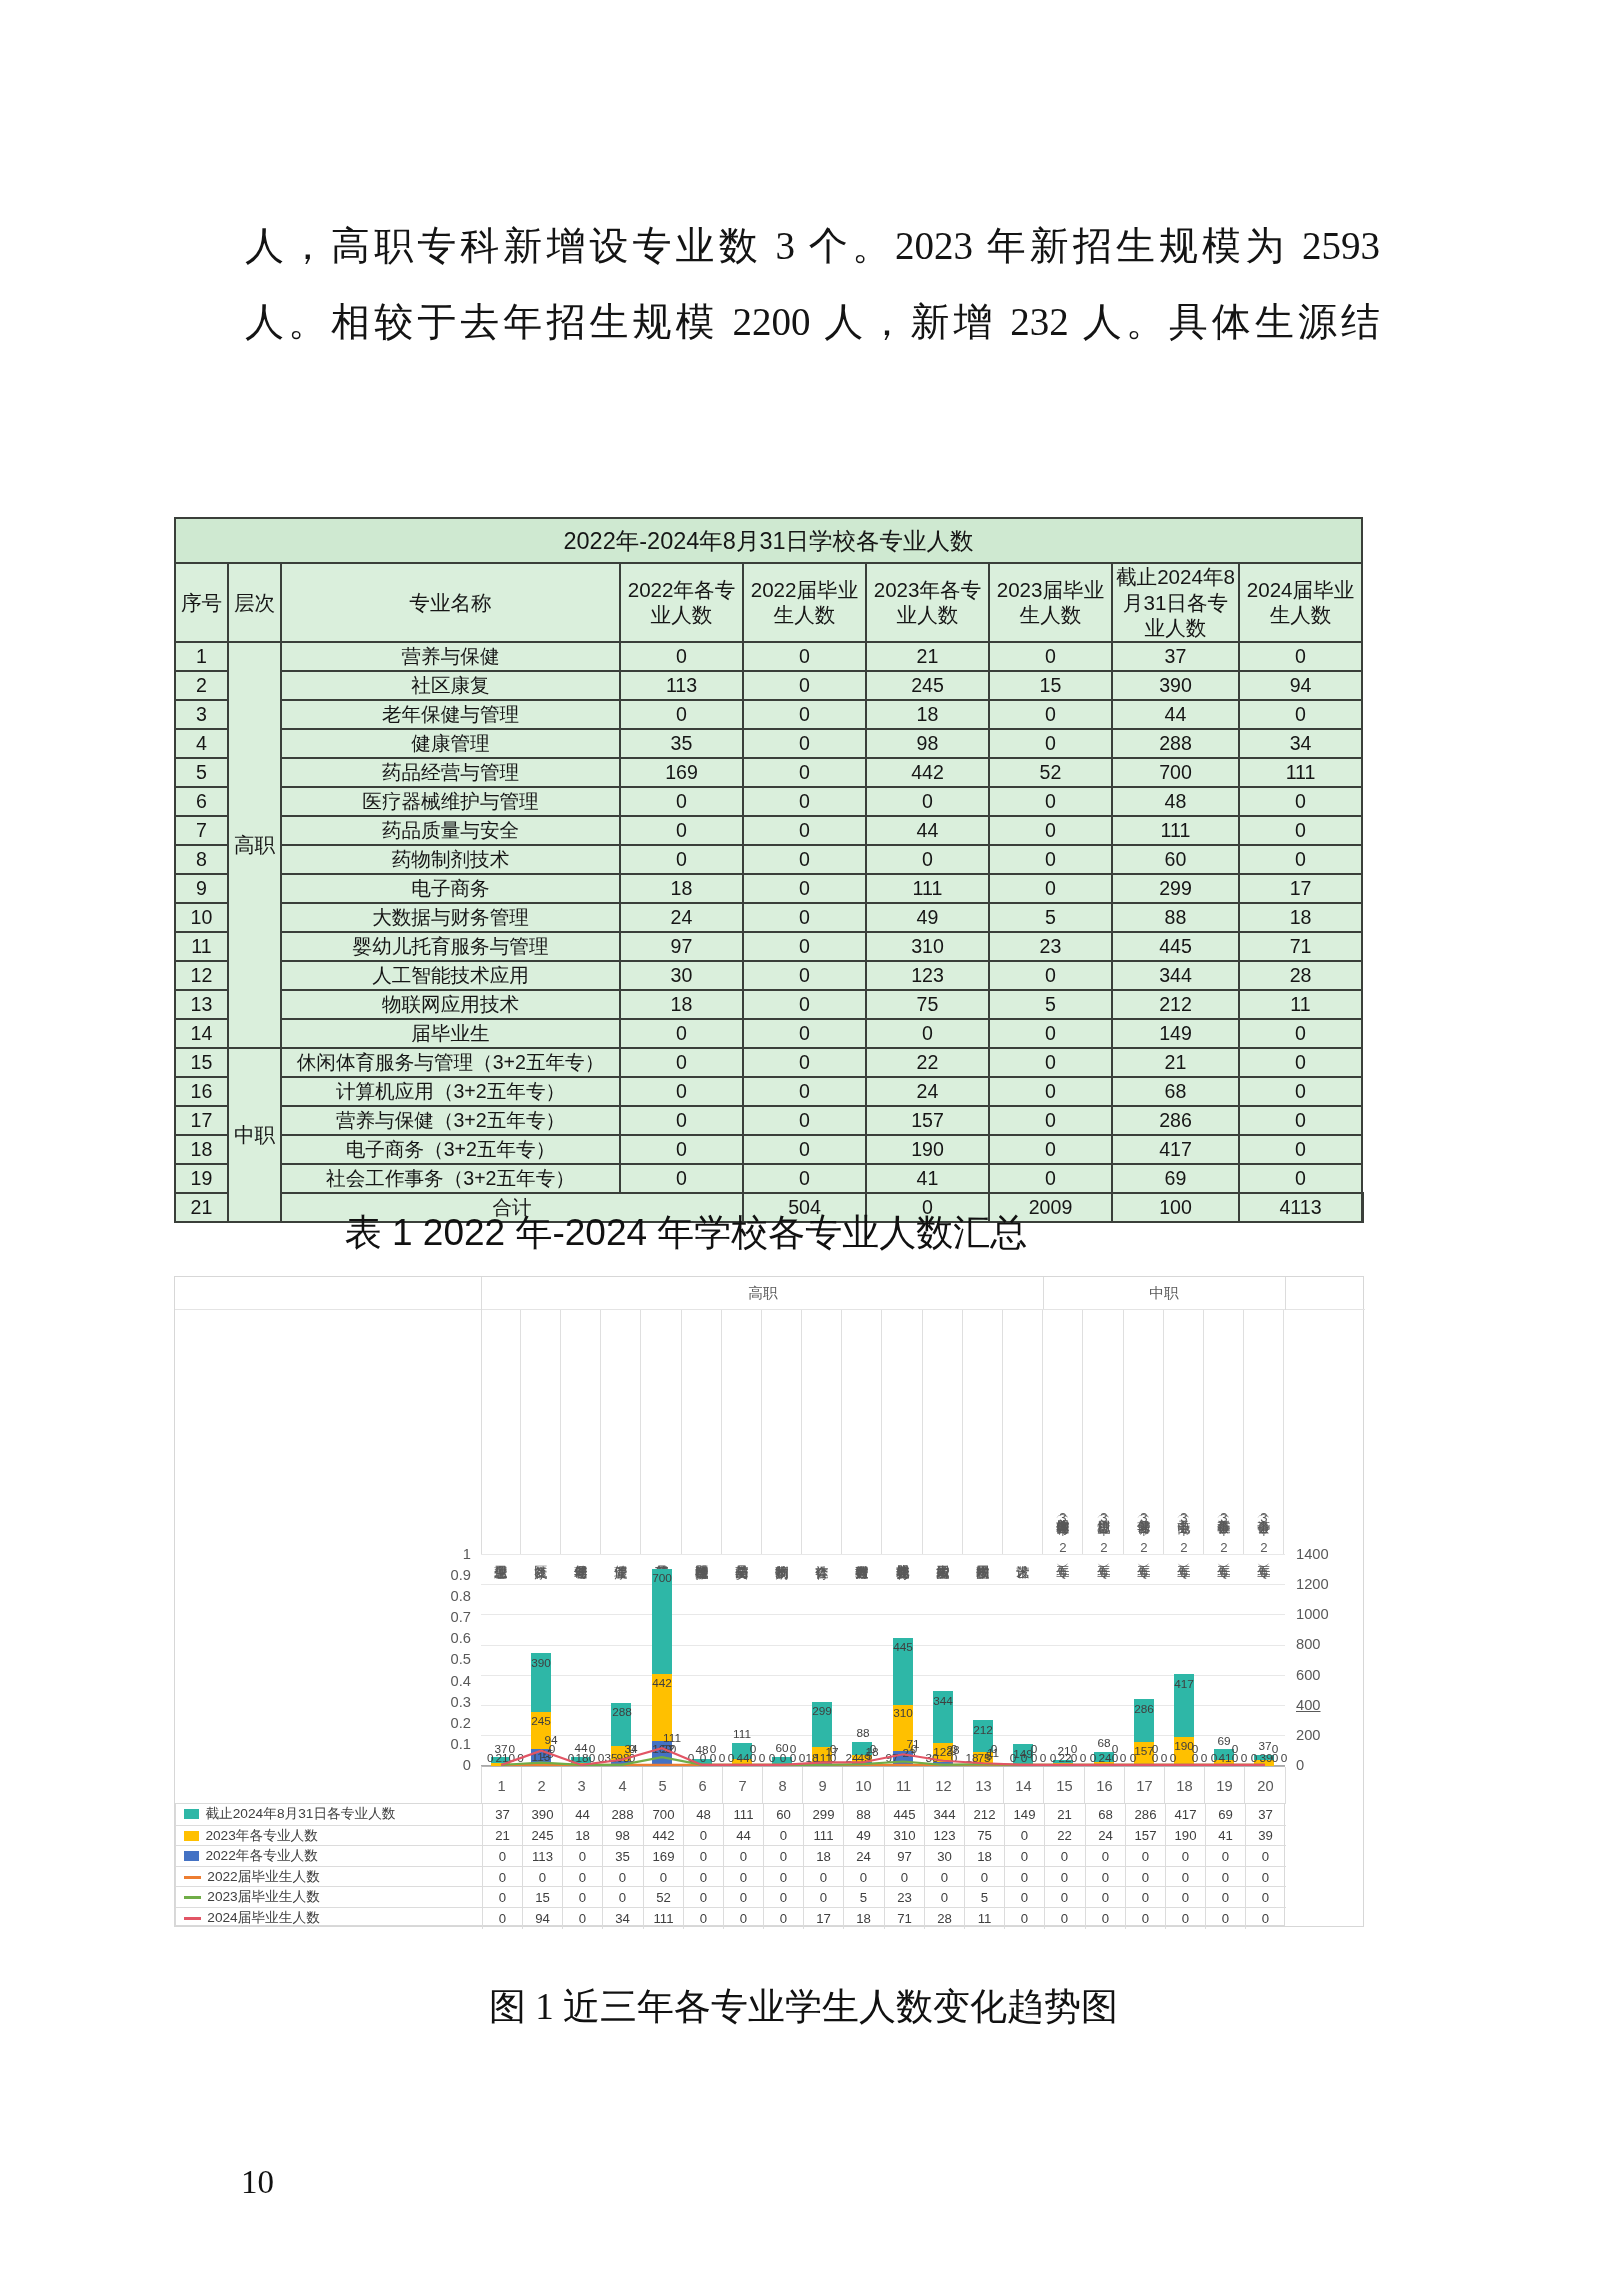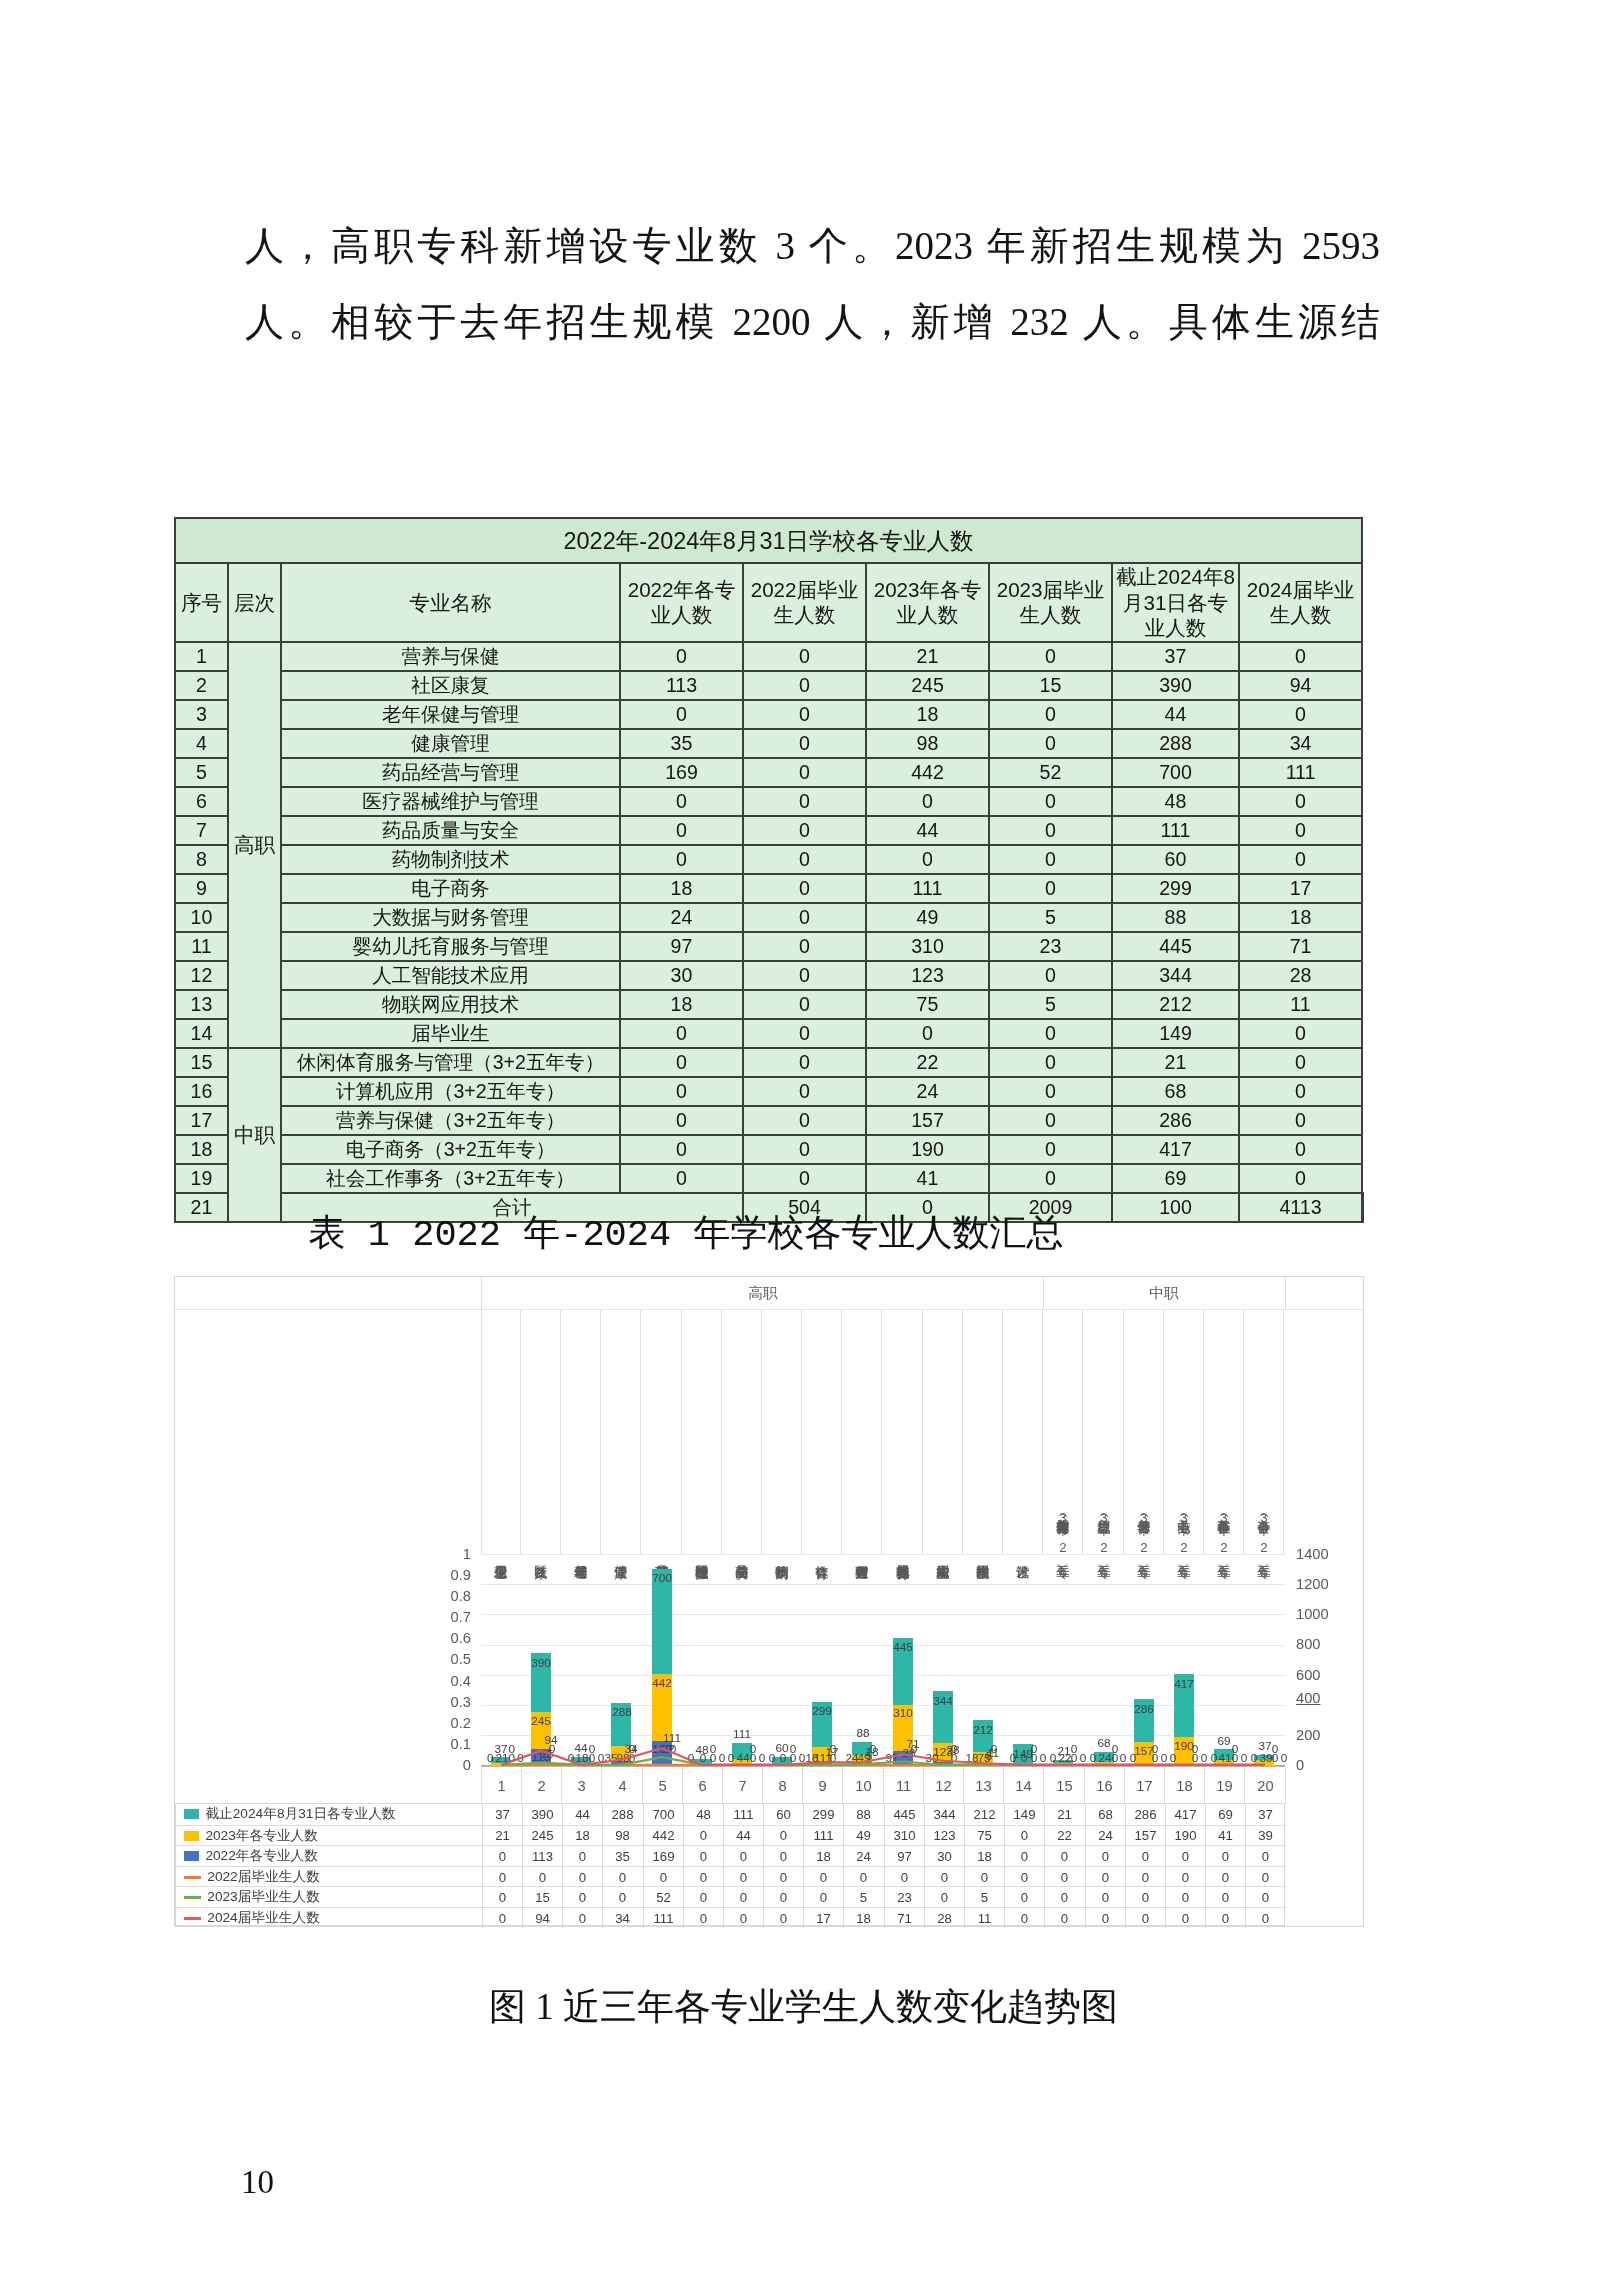--- a/index.html
+++ b/index.html
@@ -14,21 +14,21 @@
   .sumtab{position:absolute;left:174px;top:517px;width:1190px;border-collapse:collapse;
           table-layout:fixed;font-family:"Liberation Sans",sans-serif;}
   .sumtab td{border:2px solid #3a3f3a;background:#daefdc;color:#161616;
              text-align:center;vertical-align:middle;padding:0;overflow:hidden;}
   .sumtab td.t-title{background:#cfe9d1;height:43px;font-size:23.5px;}
   .sumtab td.t-head{height:71px;font-size:20.6px;line-height:25.5px;}
   .sumtab td.t-cell{height:25.5px;font-size:19.6px;}
   .sumtab td.t-level{font-size:20.6px;}
   
   .tcap{position:absolute;left:0;top:1208px;width:1372px;text-align:center;
-        font-family:Liberation Mono, monospace;font-size:37px;color:#111;}
+        font-family:Liberation Sans, sans-serif;font-size:37px;color:#111;}
   .fcap{position:absolute;left:0;top:1982px;width:1607px;text-align:center;
         font-family:"Liberation Serif",serif;font-size:37px;color:#111;}
   .pgnum{position:absolute;left:241px;top:2164px;font-family:"Liberation Serif",serif;
          font-size:33px;color:#111;}
   
   .chart{position:absolute;left:174px;top:1276px;width:1190px;height:651px;
          background:#fff;border:1px solid #d7d7d7;box-sizing:border-box;}
   .chart div{box-sizing:border-box;}
   .ch-ghead{position:absolute;display:flex;align-items:center;justify-content:center;
             font-size:14.7px;color:#595959;border-left:1px solid #dcdcdc;}
@@ -570,21 +570,21 @@
         <div class="ch-tick" style="right: 0px; bottom: 33px;">0.2</div>
         <div class="ch-tick" style="right: 0px; bottom: 12.3px;">0.1</div>
         <div class="ch-tick" style="right: 0px; bottom: -8.8px;">0</div>
       </div>
       <div style="position: absolute; left: 1121px; top: 278px; width: 69px; height: 211px;">
         <div class="ch-tick" style="left: 0px; bottom: 202px;">1400</div>
         <div class="ch-tick" style="left: 0px; bottom: 172px;">1200</div>
         <div class="ch-tick" style="left: 0px; bottom: 142px;">1000</div>
         <div class="ch-tick" style="left: 0px; bottom: 112px;">800</div>
         <div class="ch-tick" style="left: 0px; bottom: 81px;">600</div>
-        <div class="ch-tick" style="left: 0px; bottom: 58px; text-decoration: underline;">400</div>
+        <div class="ch-tick" style="left: 0px; bottom: 51px; text-decoration: underline;">400</div>
         <div class="ch-tick" style="left: 0px; bottom: 21px;">200</div>
         <div class="ch-tick" style="left: 0px; bottom: -8.8px;">0</div>
       </div>
       <div style="position: absolute; left: 306px; top: 489px; width: 804px; height: 37px; border-top: 1px solid rgb(181, 181, 181); border-left: 1px solid rgb(220, 220, 220);">
         <div class="ch-xcell" style="position: absolute; left: 0px; top: 0px; width: 40px; height: 37px;">1</div>
         <div class="ch-xcell" style="position: absolute; left: 40px; top: 0px; width: 40px; height: 37px;">2</div>
         <div class="ch-xcell" style="position: absolute; left: 80px; top: 0px; width: 40px; height: 37px;">3</div>
         <div class="ch-xcell" style="position: absolute; left: 121px; top: 0px; width: 40px; height: 37px;">4</div>
         <div class="ch-xcell" style="position: absolute; left: 161px; top: 0px; width: 40px; height: 37px;">5</div>
         <div class="ch-xcell" style="position: absolute; left: 201px; top: 0px; width: 40px; height: 37px;">6</div>

